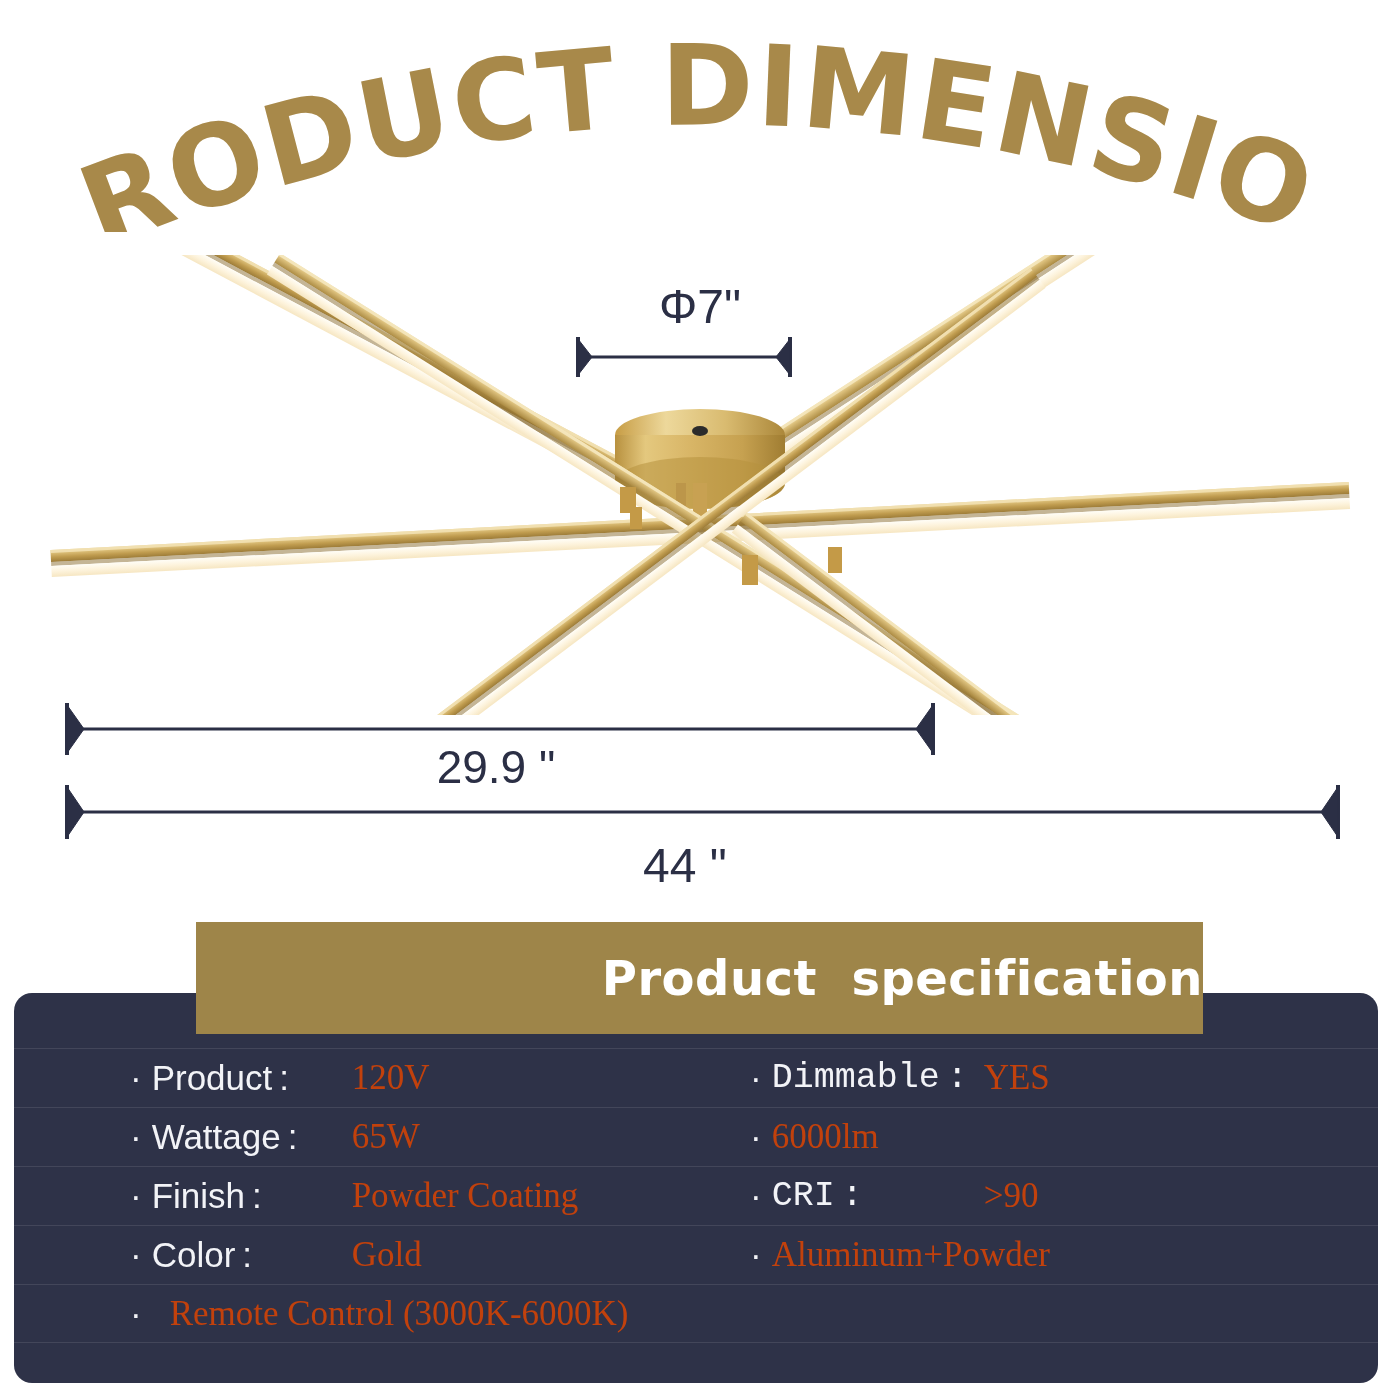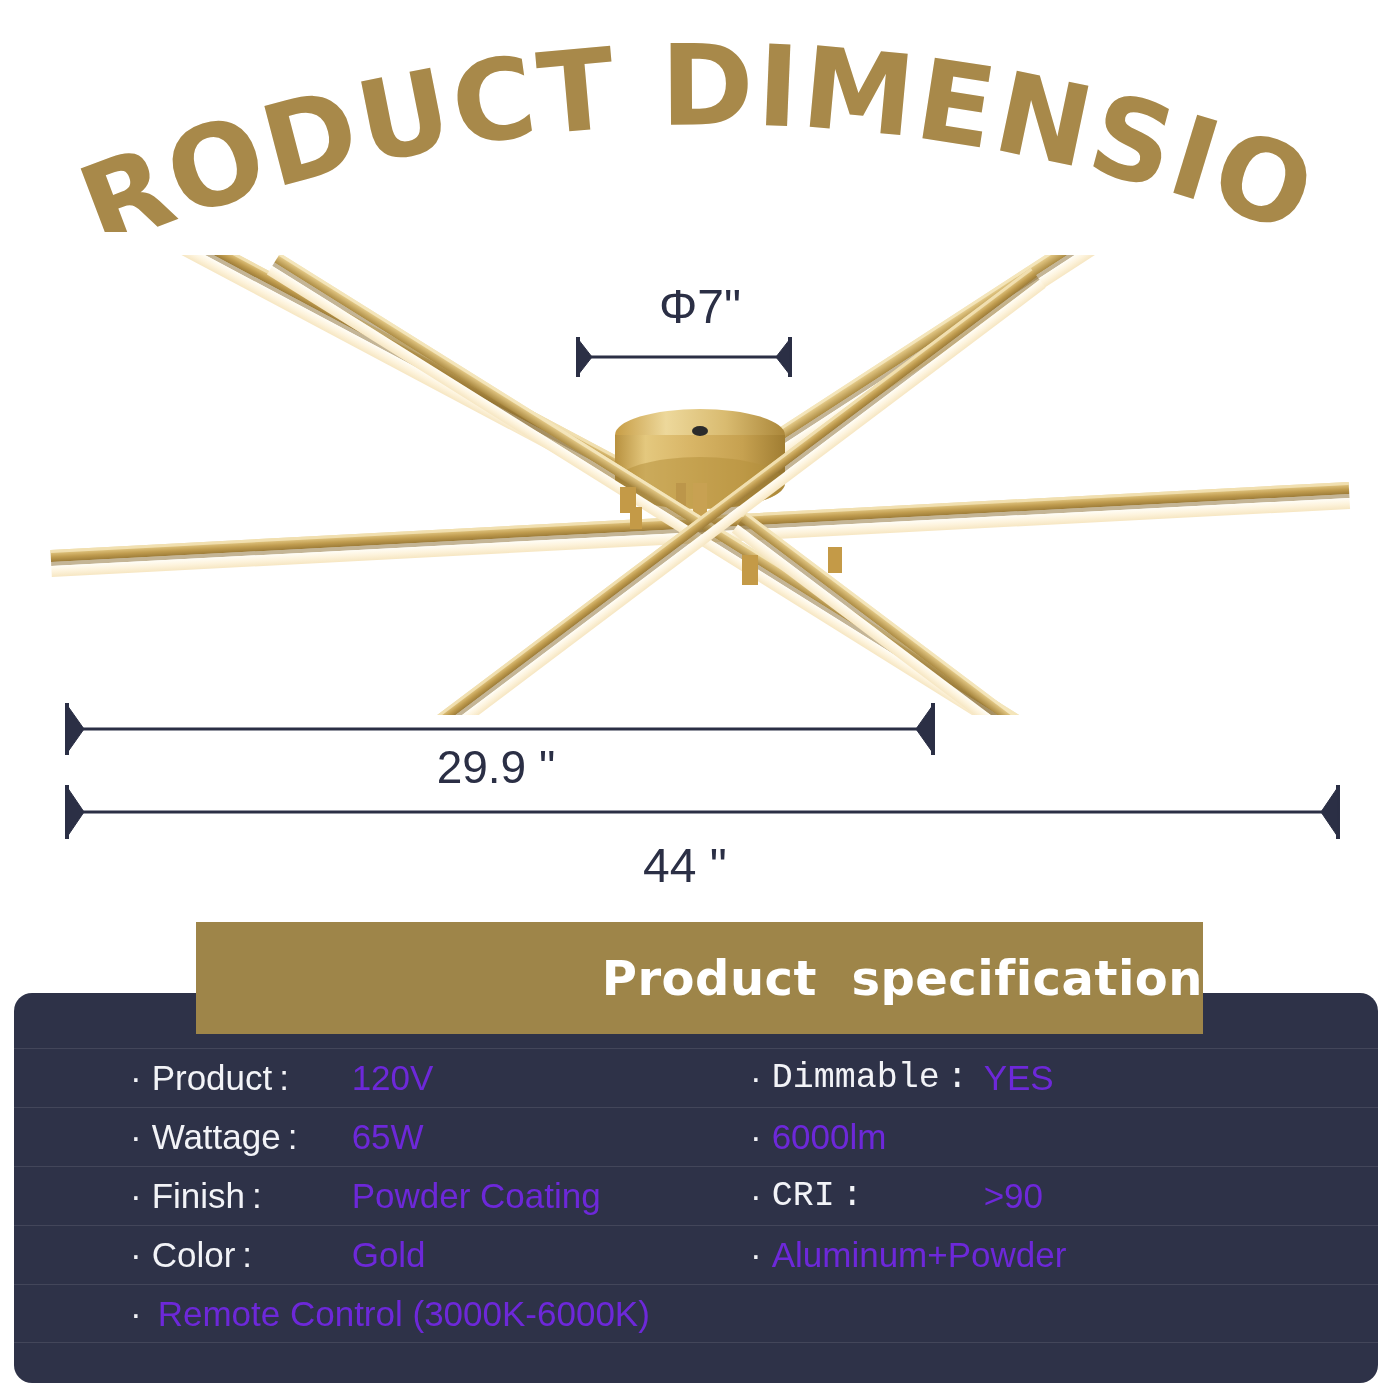--- a/index.html
+++ b/index.html
@@ -74,23 +74,24 @@
     height:100%;
   }
   .spec-cell.left  { width:690px; padding-left:116px; }
   .spec-cell.right { width:674px; padding-left:46px; }
   .spec-key {
     color:#f2f3f7;
     font-size:35px;
     white-space:pre;
   }
   .spec-val {
-    color:#6d28d9;
+    color:#c2410c;
     font-size:35px;
     white-space:pre;
+    font-family:Liberation Serif, serif;
   }
   .k-voltage  { width:200px; }
   .k-dimmable { width:212px;font-family:Liberation Mono, monospace; }
   .spec-row.full {
     border-top:1px solid rgba(255,255,255,0.10);
     border-bottom:1px solid rgba(255,255,255,0.10);
   }
   .spec-row.full .spec-cell { width:100%; padding-left:116px; }
   .bullet { color:#f2f3f7; font-size:35px; margin-right:10px; }
 </style>
@@ -308,19 +309,19 @@
       </div>
       <div class="spec-cell right">
         <span class="bullet">·</span>
         <span class="spec-val">Aluminum+Powder</span>
       </div>
     </div>
 
     <div class="spec-row full">
       <div class="spec-cell">
         <span class="bullet">·</span>
-        <span class="spec-val" style="margin-left: 6px;">Remote Control (3000K-6000K)</span>
+        <span class="spec-val" style="margin-left: 18px;">Remote Control (3000K-6000K)</span>
       </div>
     </div>
 
   </div>
 
 </div>
 
 </body></html>

